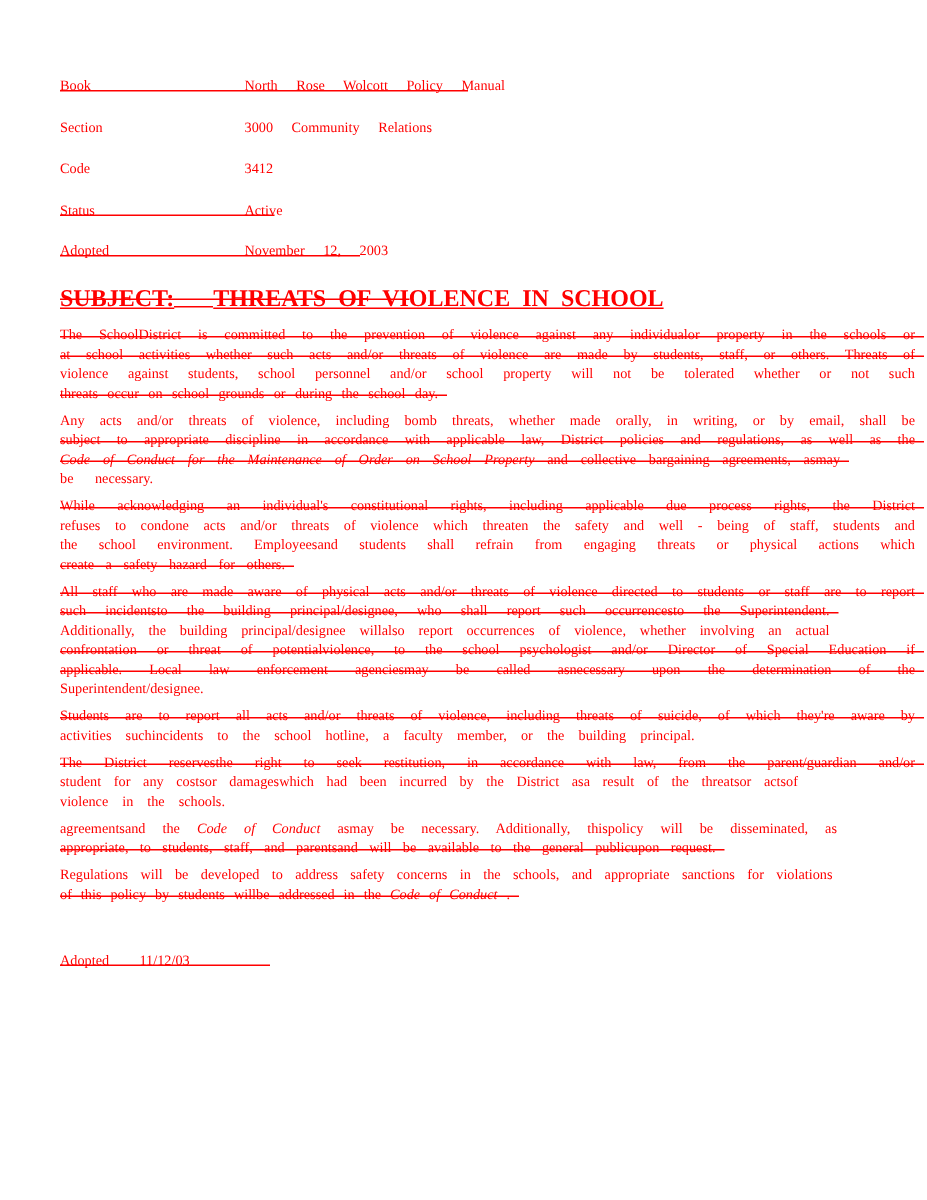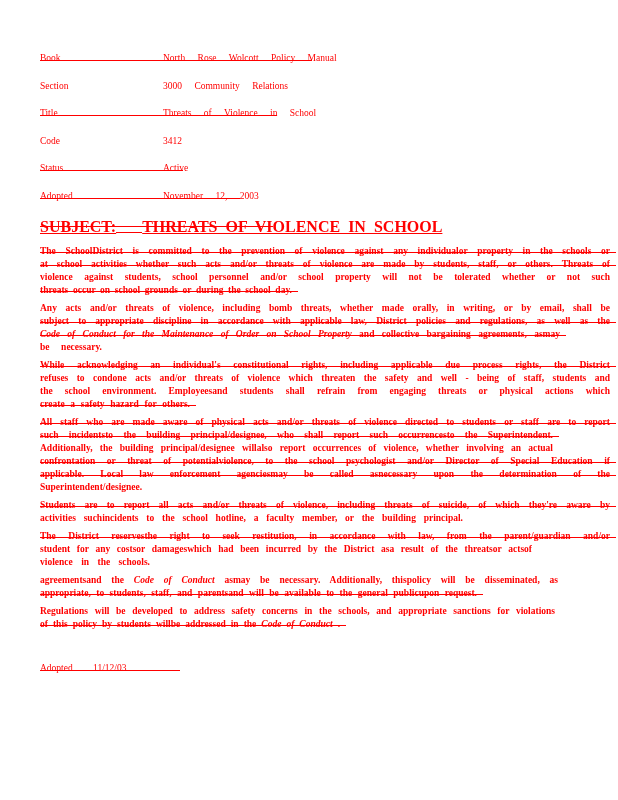--- a/index.html
+++ b/index.html
@@ -26,42 +26,38 @@
   .subject .title{word-spacing:4px;}
   .subject::after{content:"";position:absolute;left:0;top:8px;height:1px;background:#ff0000;width:233px;}
   
   .bodytext{margin-top:11px;}
   .para{margin-bottom:5px;}
   .ln{
     position:relative;
     line-height:13px;
     text-align:justify;
     text-align-last:justify;
-    font-weight:bold;
   }
   .ln.nat{text-align:center;text-align-last:left;}
   .ln.struck::after{content:"";position:absolute;left:0;top:6.5px;height:1px;background:#ff0000;width:calc(100% + 6px);}
   .ln i{font-style:italic;}
   
   .frow{position:relative;height:15px;margin-top:32px;white-space:nowrap;}
   .frow .flabel{display:inline-block;width:53px;}
 </style>
 </head>
 <body>
 
 <div class="page">
 
   <div class="hrow hstruck" style="--sw:272px">
     <span class="hlabel">Book</span><span class="hvalue">North Rose Wolcott Policy Manual</span>
   </div>
   <div class="hrow">
     <span class="hlabel">Section</span><span class="hvalue">3000 Community Relations</span>
-  </div>
-  <div class="hrow hstruck" style="--sw:237px">
-    <span class="hlabel">Title</span><span class="hvalue">Threats of Violence in School</span>
   </div>
   <div class="hrow">
     <span class="hlabel">Code</span><span class="hvalue">3412</span>
   </div>
   <div class="hrow hstruck" style="--sw:143px">
     <span class="hlabel">Status</span><span class="hvalue">Active</span>
   </div>
   <div class="hrow hstruck" style="--sw:200px">
     <span class="hlabel">Adopted</span><span class="hvalue">November 12, 2003</span>
   </div>

